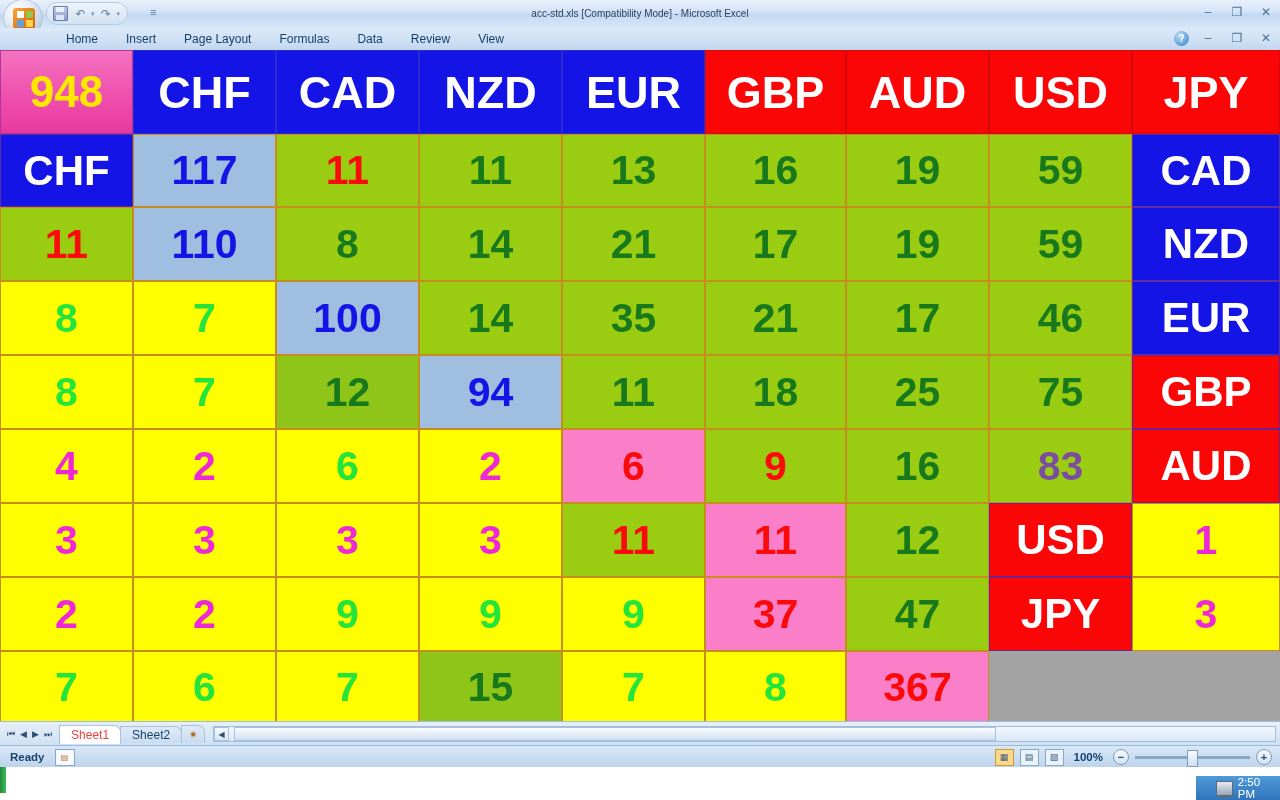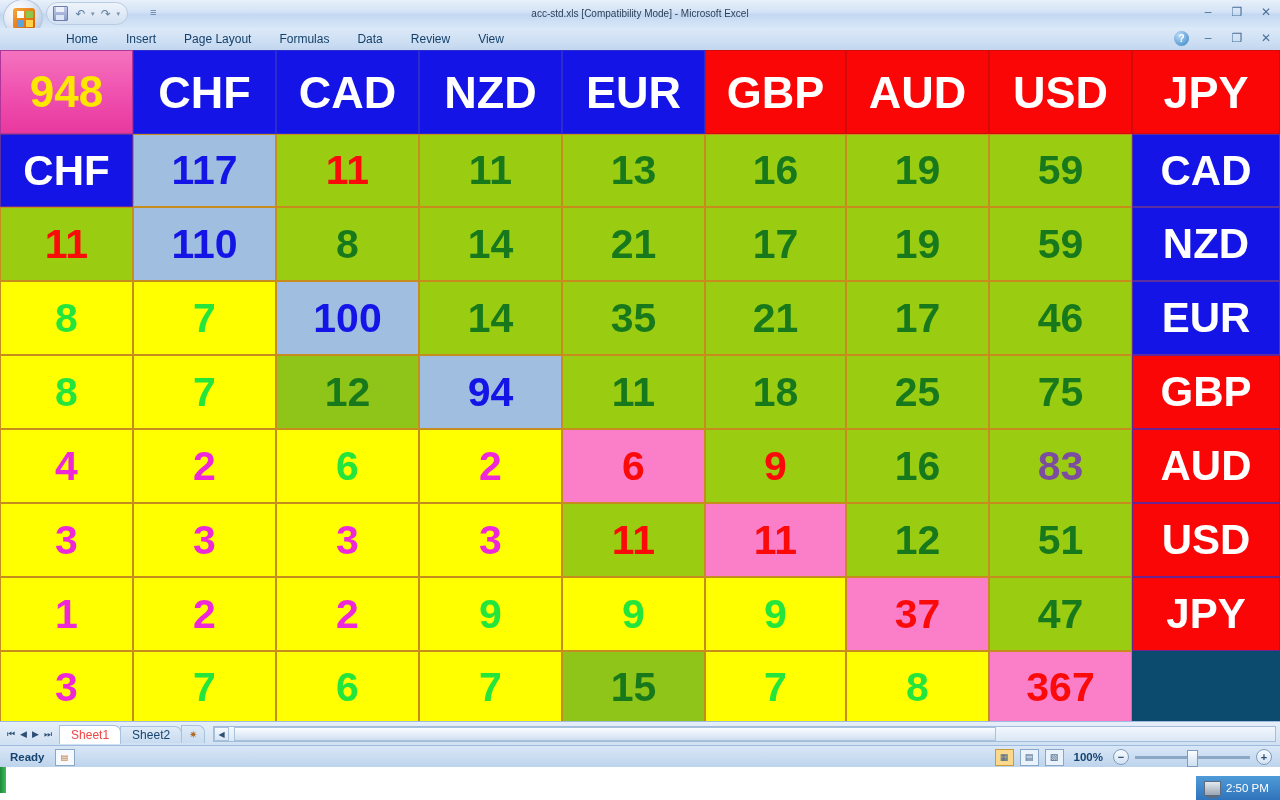--- a/index.html
+++ b/index.html
@@ -66,21 +66,21 @@
   .helpic{width:15px;height:15px;border-radius:50%;
     background:radial-gradient(circle at 35% 30%,#bcdcf7,#2f7fc4);
     color:#fff;font-size:10px;font-weight:bold;display:flex;align-items:center;justify-content:center;}
 
   
   .grid{
     position:absolute;left:0;top:50px;width:1280px;height:671px;
     display:grid;
     grid-template-columns:133px 143px 143px 143px 143px 141px 143px 143px 148px;
     grid-template-rows:84px 73px 74px 74px 74px 74px 74px 74px 72px;
-    background:#0c4a6e;
+    background:#a3a3a3;
   }
   .cell{
     display:flex;align-items:center;justify-content:center;
     box-sizing:border-box;overflow:hidden;
     font-weight:bold;line-height:1;
   }
   
   .c-corner{
     background:linear-gradient(to bottom,#f473be 0%,#ef4fae 55%,#e8389f 100%);
     color:#ffe800;font-size:44px;border:1px solid #b0359a;
@@ -150,21 +150,21 @@
     background:linear-gradient(to bottom,#f7fbff,#d3e2f2);display:flex;align-items:center;
     justify-content:center;font-size:11px;color:#2d4f74;line-height:1;}
 
   
   .desktop{position:absolute;left:0;top:767px;width:1280px;height:33px;background:#ffffff;}
   .greenedge{position:absolute;left:0;top:767px;width:6px;height:26px;
     background:linear-gradient(to right,#1f8a3a,#3fbd5c);}
   .tray{
     position:absolute;right:0;top:776px;width:84px;height:24px;
     background:linear-gradient(to bottom,#4f9ad8,#2f74bb);
-    display:flex;align-items:center;gap:5px;padding-left:8px;box-sizing:border-box;
+    display:flex;align-items:center;gap:5px;padding-left:20px;box-sizing:border-box;
   }
   .tray-ic{width:15px;height:13px;background:linear-gradient(to bottom,#e4e9ef,#9aa6b4);
     border:1px solid #5b6b7d;position:relative;}
   .tray-ic:after{content:"";position:absolute;left:2px;bottom:-3px;width:11px;height:3px;background:#5b6b7d;}
   .clock{font-size:11.5px;color:#ffffff;}
 </style>
 </head>
 <body>
 
 <div id="app">
@@ -264,21 +264,20 @@
       <div class="cell c-body bg-green t-dgreen">16</div>
       <div class="cell c-body bg-green t-purple">83</div>
       <div class="cell c-rh-red">AUD</div>
       <div class="cell c-body bg-yellow t-magenta">3</div>
       <div class="cell c-body bg-yellow t-magenta">3</div>
       <div class="cell c-body bg-yellow t-magenta">3</div>
       <div class="cell c-body bg-yellow t-magenta">3</div>
       <div class="cell c-body bg-green t-red">11</div>
       <div class="cell c-body bg-pink t-red">11</div>
       <div class="cell c-body bg-green t-dgreen">12</div>
-      <div class="cell c-body bg-green t-dgreen">51</div>
       <div class="cell c-rh-red">USD</div>
       <div class="cell c-body bg-yellow t-magenta">1</div>
       <div class="cell c-body bg-yellow t-magenta">2</div>
       <div class="cell c-body bg-yellow t-magenta">2</div>
       <div class="cell c-body bg-yellow t-lgreen">9</div>
       <div class="cell c-body bg-yellow t-lgreen">9</div>
       <div class="cell c-body bg-yellow t-lgreen">9</div>
       <div class="cell c-body bg-pink t-red">37</div>
       <div class="cell c-body bg-green t-dgreen">47</div>
       <div class="cell c-rh-red">JPY</div>

